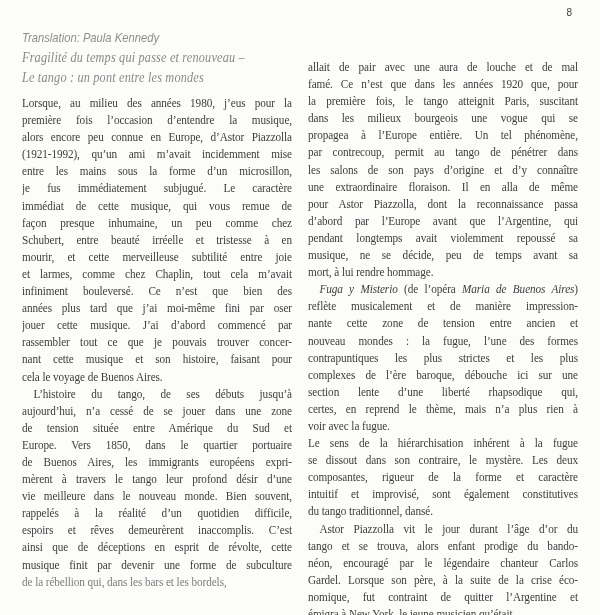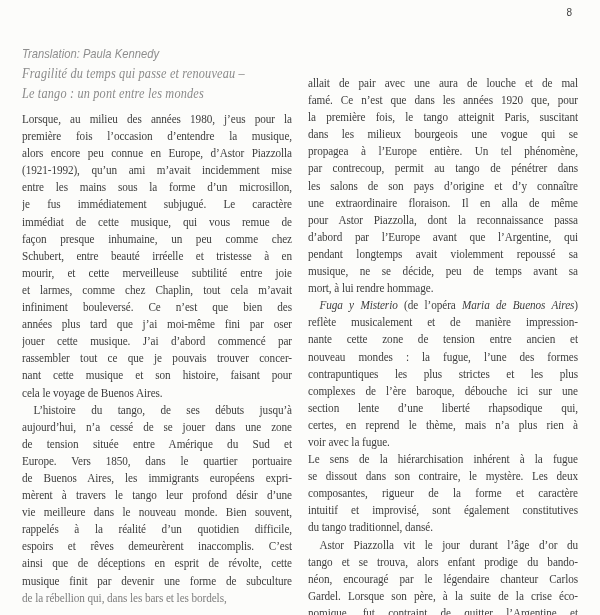--- a/index.html
+++ b/index.html
@@ -18,21 +18,21 @@
   .pagenum {
     position: absolute;
     top: 7px;
     right: 28px;
     font-family: "Liberation Sans", sans-serif;
     font-size: 10px;
     color: #414141;
   }
   .col {
     position: absolute;
-    top: 44px;
+    top: 28px;
     width: 270px;
   }
   #left-col  { left: 22px; }
   #right-col { left: 308px; margin-top: 31px; }
   .col-inner {
     width: 308px;
     transform: scaleX(0.8766);
     transform-origin: 0 0;
   }
   .credit {

